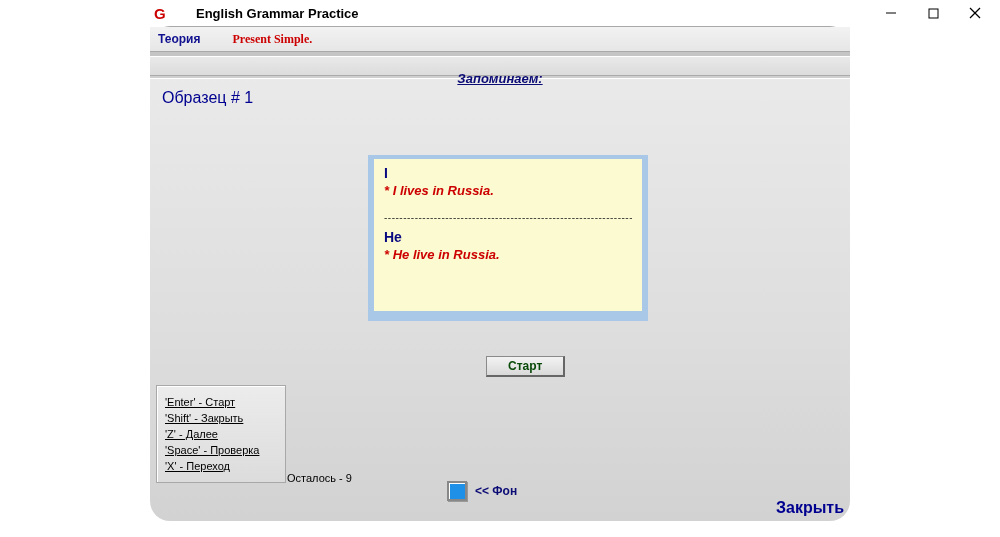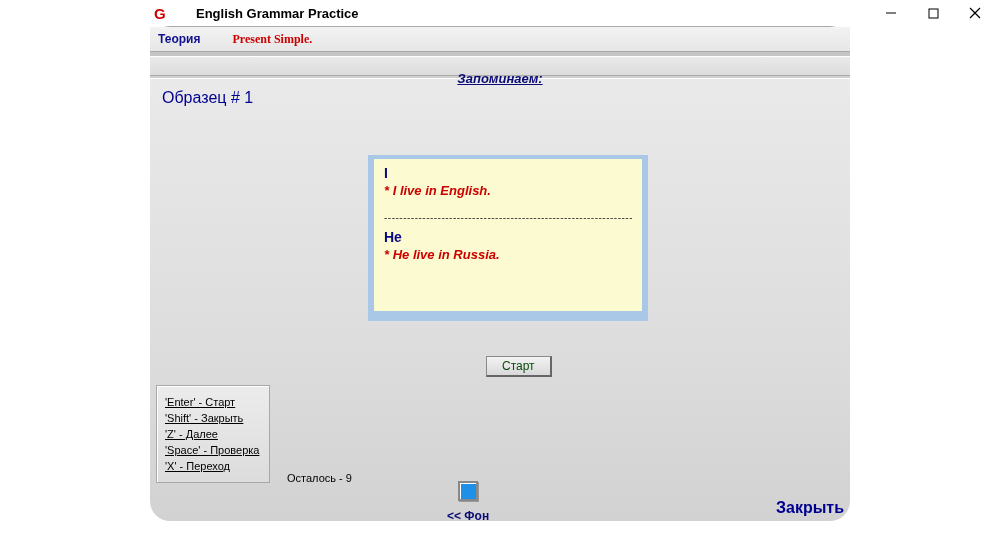--- a/index.html
+++ b/index.html
@@ -123,35 +123,35 @@
       font-size: 10px;
       letter-spacing: 0.5px;
       margin: 14px 0 6px 0;
       white-space: nowrap;
       overflow: hidden;
     }
     .startbtn {
       position: absolute;
       left: 336px;
       top: 329px;
-      padding: 2px 15px;
-      font-size: 12px;
-      font-weight: normal;
+      padding: 2px 21px;
+      font-size: 12px;
+      font-weight: bold;
       color: #0a4a0a;
       background: linear-gradient(180deg,#f3f3f3,#d9d9d9);
       border: 1px solid #8a8a8a;
       border-right: 2px solid #666;
       border-bottom: 2px solid #666;
       cursor: pointer;
     }
     .hints {
       position: absolute;
       left: 6px;
       top: 358px;
-      width: 114px;
+      width: 130px;
       background: linear-gradient(180deg,#ececec,#dcdcdc);
       border: 1px solid #a8a8a8;
       box-shadow: inset 1px 1px 0 #fff;
       padding: 6px 8px;
     }
     .hints div {
       font-size: 11px;
       text-decoration: underline;
       margin: 4px 0;
       cursor: default;
@@ -162,21 +162,20 @@
       top: 445px;
       font-size: 11px;
     }
     .bgctrl {
       position: absolute;
       left: 297px;
       top: 454px;
       display: flex;
       align-items: center;
       gap: 8px;
-      flex-direction: column;
     }
     .swatch {
       width: 20px; height: 20px;
       background: #1e90e8;
       border: 2px solid #888;
       box-shadow: inset 1px 1px 0 #fff, 1px 1px 0 #999;
       cursor: pointer;
     }
     .bglabel {
       font-size: 12px;
@@ -227,21 +226,21 @@
     <span class="lesson">Present Simple.</span>
   </div>
   <div class="divider"></div>
   <div class="section-title">Запоминаем:</div>
   <div class="divider" style="height:4px;background:#cfcfcf"></div>
 
   <div class="sample-label">Образец # 1</div>
 
   <div class="card">
     <div class="pronoun">I</div>
-    <div class="sentence">* I live in English.</div>
+    <div class="sentence">* I lives in Russia.</div>
     <div class="dots">------------------------------------------------------------------------</div>
     <div class="pronoun">He</div>
     <div class="sentence">* He live in Russia.</div>
   </div>
 
   <button class="startbtn">Старт</button>
 
   <div class="hints">
     <div>'Enter' - Старт</div>
     <div>'Shift' - Закрыть</div>

